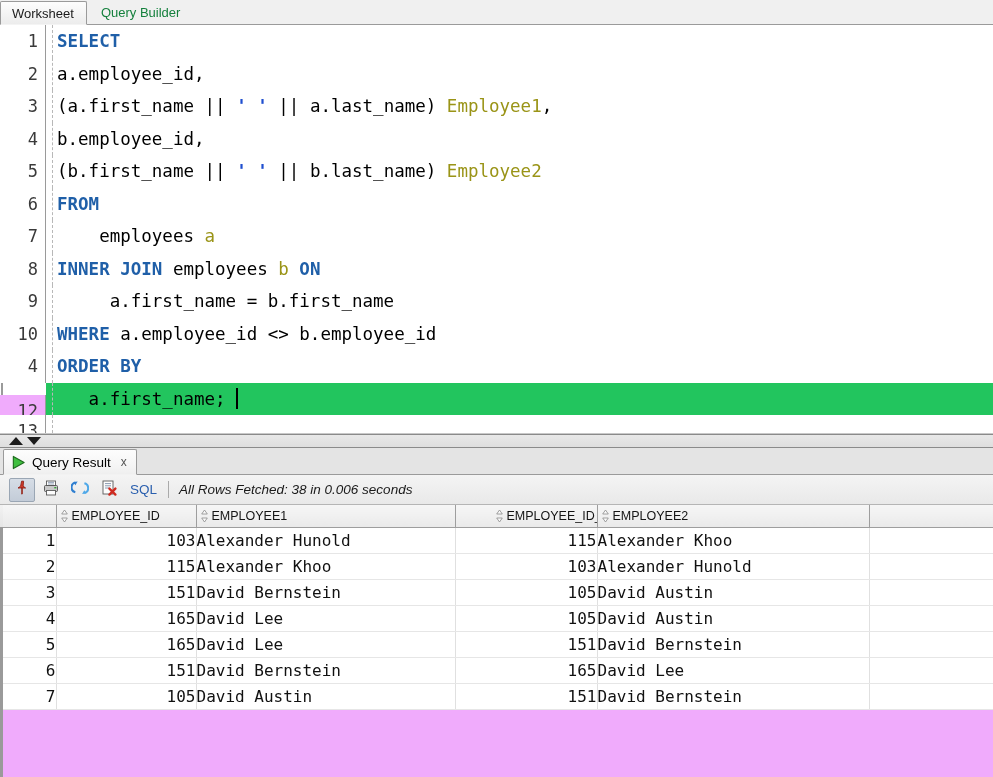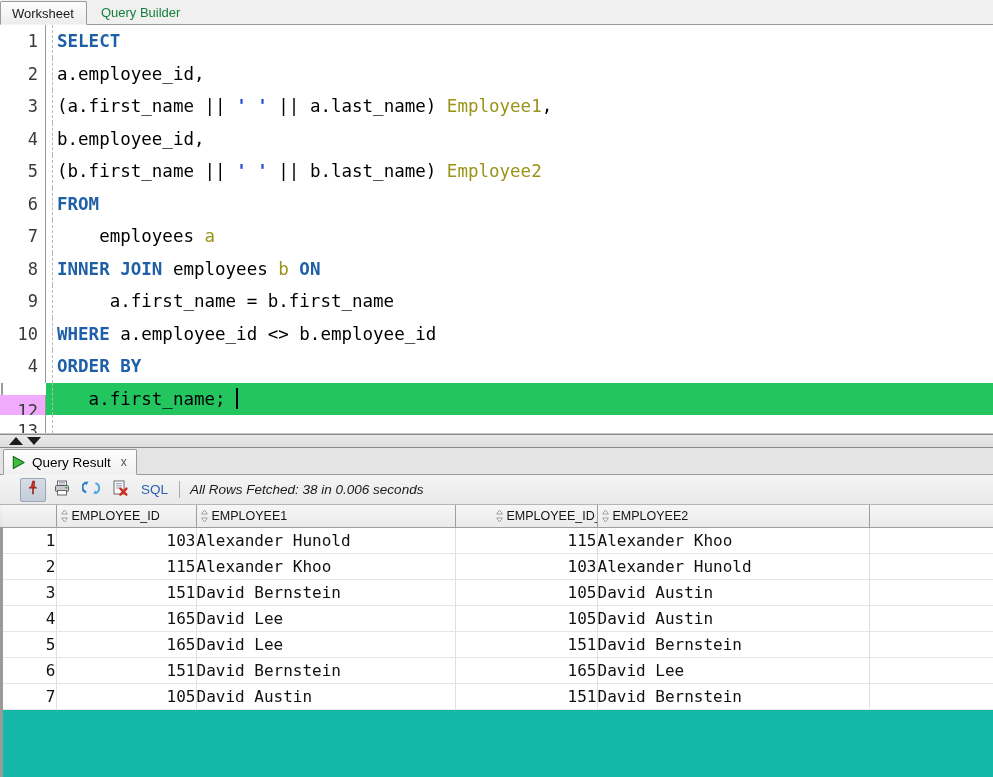--- a/index.html
+++ b/index.html
@@ -214,21 +214,21 @@
     font-family: "Liberation Sans", sans-serif;
   }
   .play-icon { width: 15px; height: 15px; display: block; }
 
   .result-toolbar {
     height: 30px;
     min-height: 30px;
     background: linear-gradient(to bottom, #f4f4f4 0%, #e9e9e9 100%);
     display: flex;
     align-items: center;
-    padding-left: 20px;
+    padding-left: 9px;
     gap: 3px;
     border-bottom: 1px solid #b5b5b5;
     box-sizing: border-box;
   }
   .tb-btn {
     width: 26px; height: 24px;
     display: flex; align-items: center; justify-content: center;
     box-sizing: border-box;
     border: 1px solid transparent;
     border-radius: 2px;
@@ -252,21 +252,21 @@
     font-size: 13.5px;
     color: #1a1a1a;
     white-space: nowrap;
     font-style: italic;
   }
 
   
   .grid-wrap {
     flex: 1;
     overflow: hidden;
-    background: #14b8a6;
+    background: #f0abfc;
     position: relative;
   }
   table.grid {
     border-collapse: collapse;
     width: 993px;
     table-layout: fixed;
   }
   table.grid th, table.grid td {
     padding: 0;
     margin: 0;

